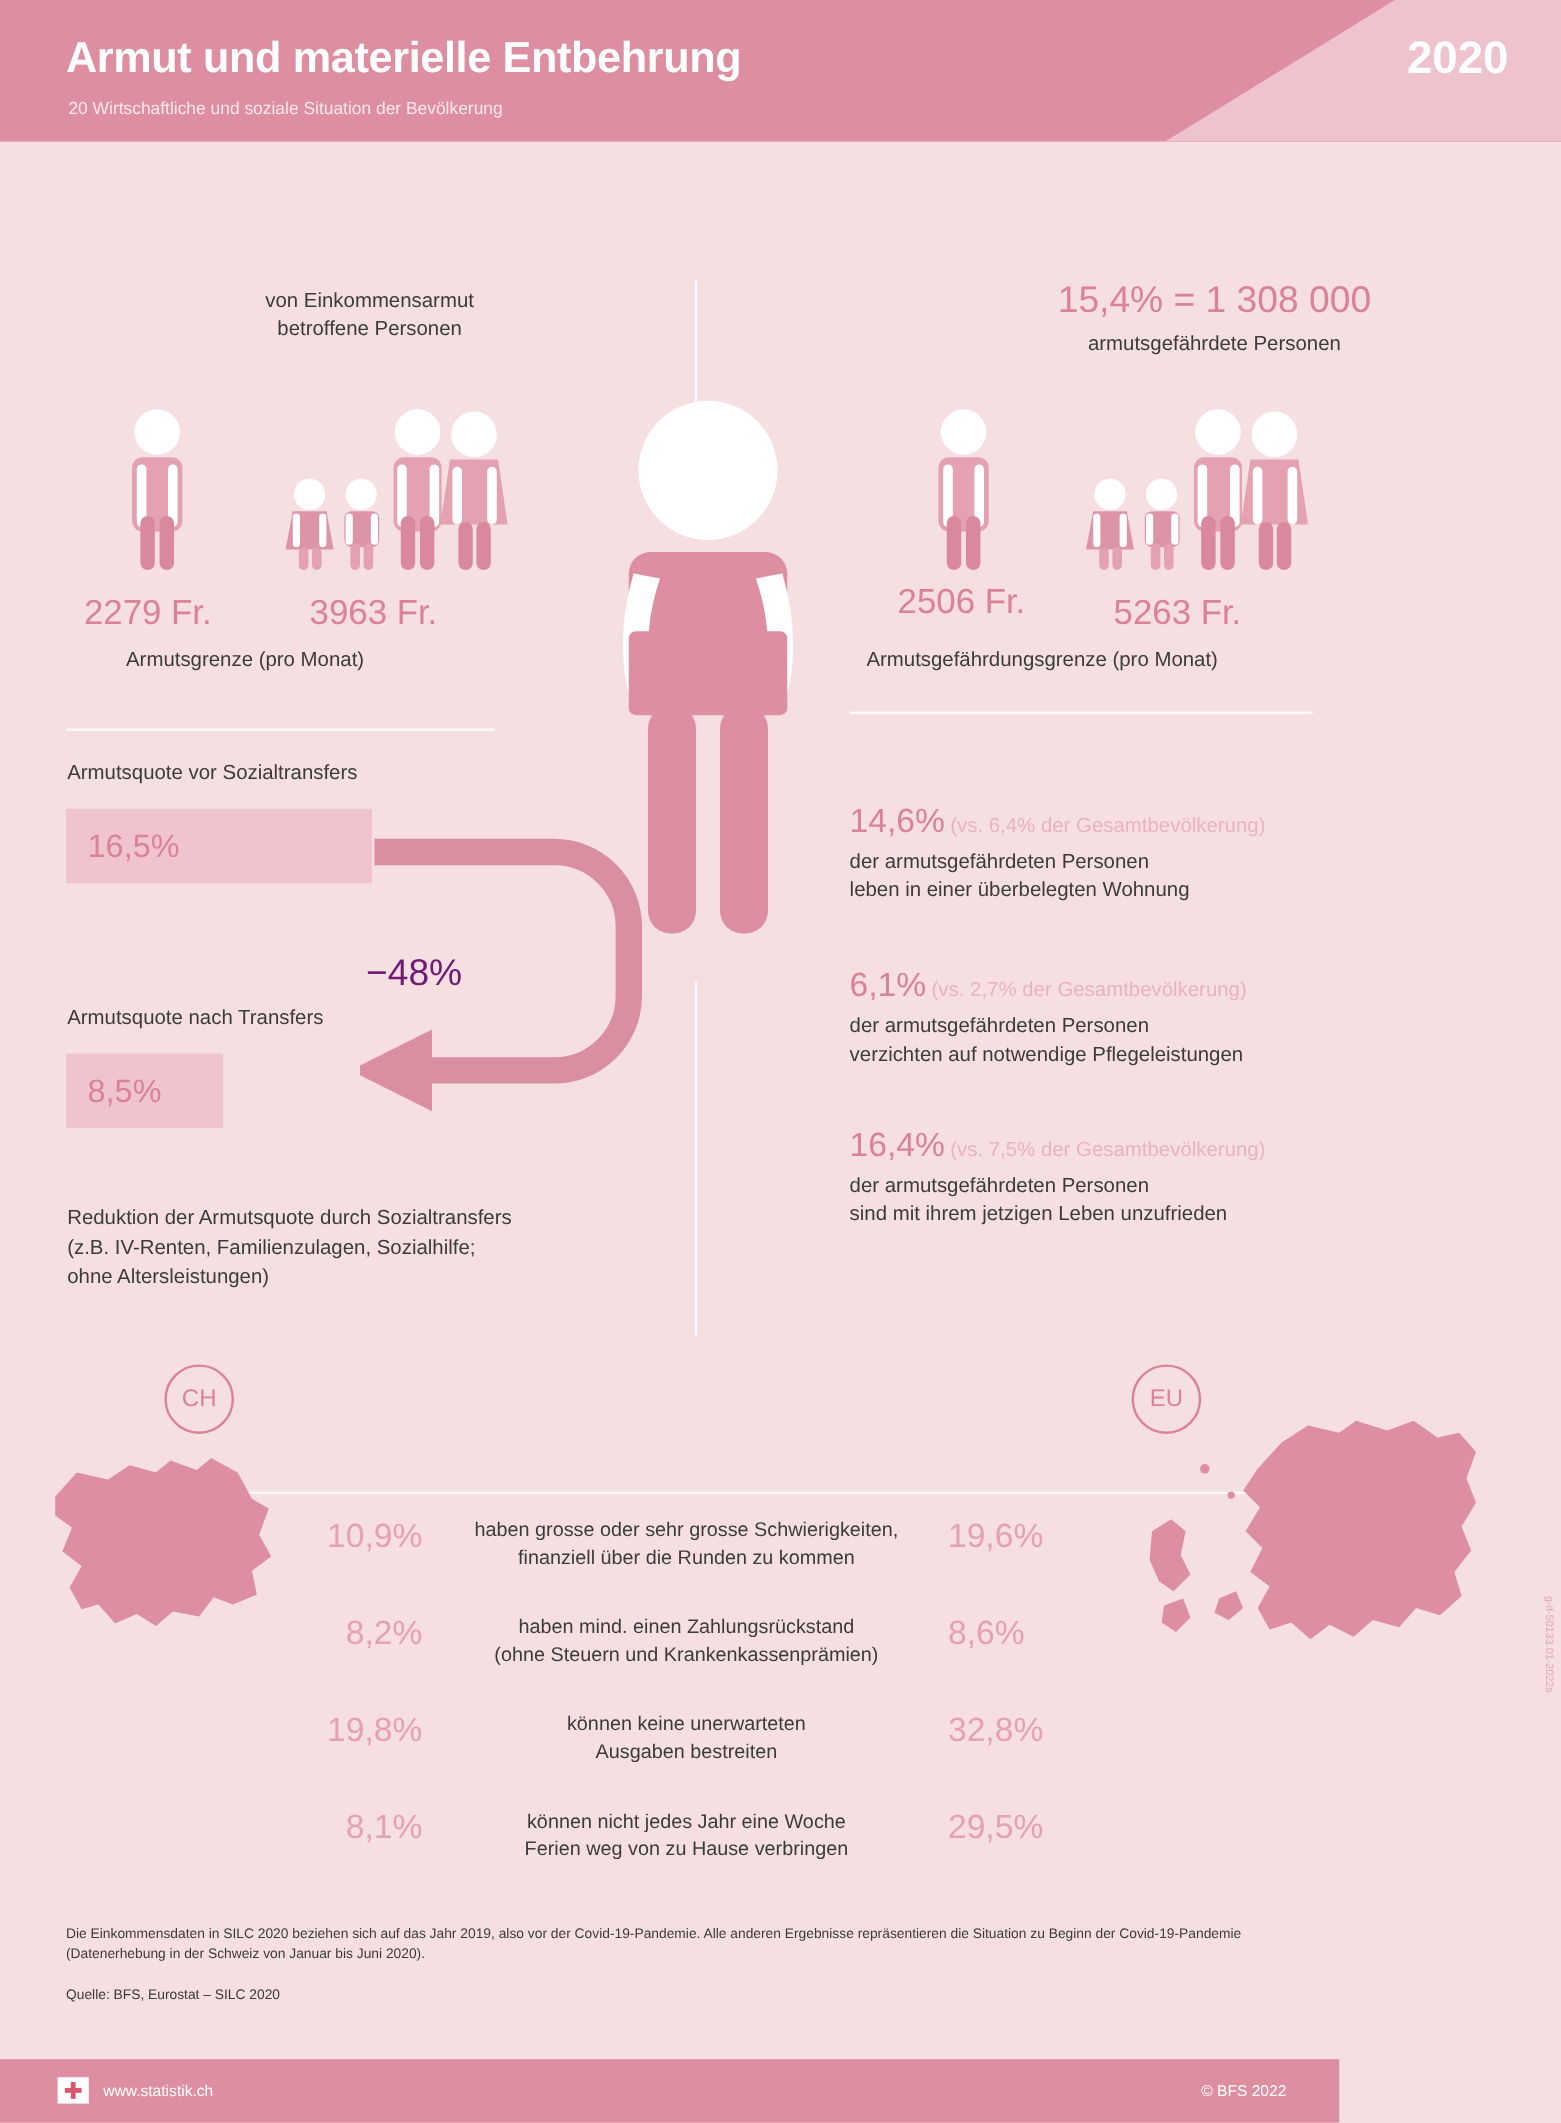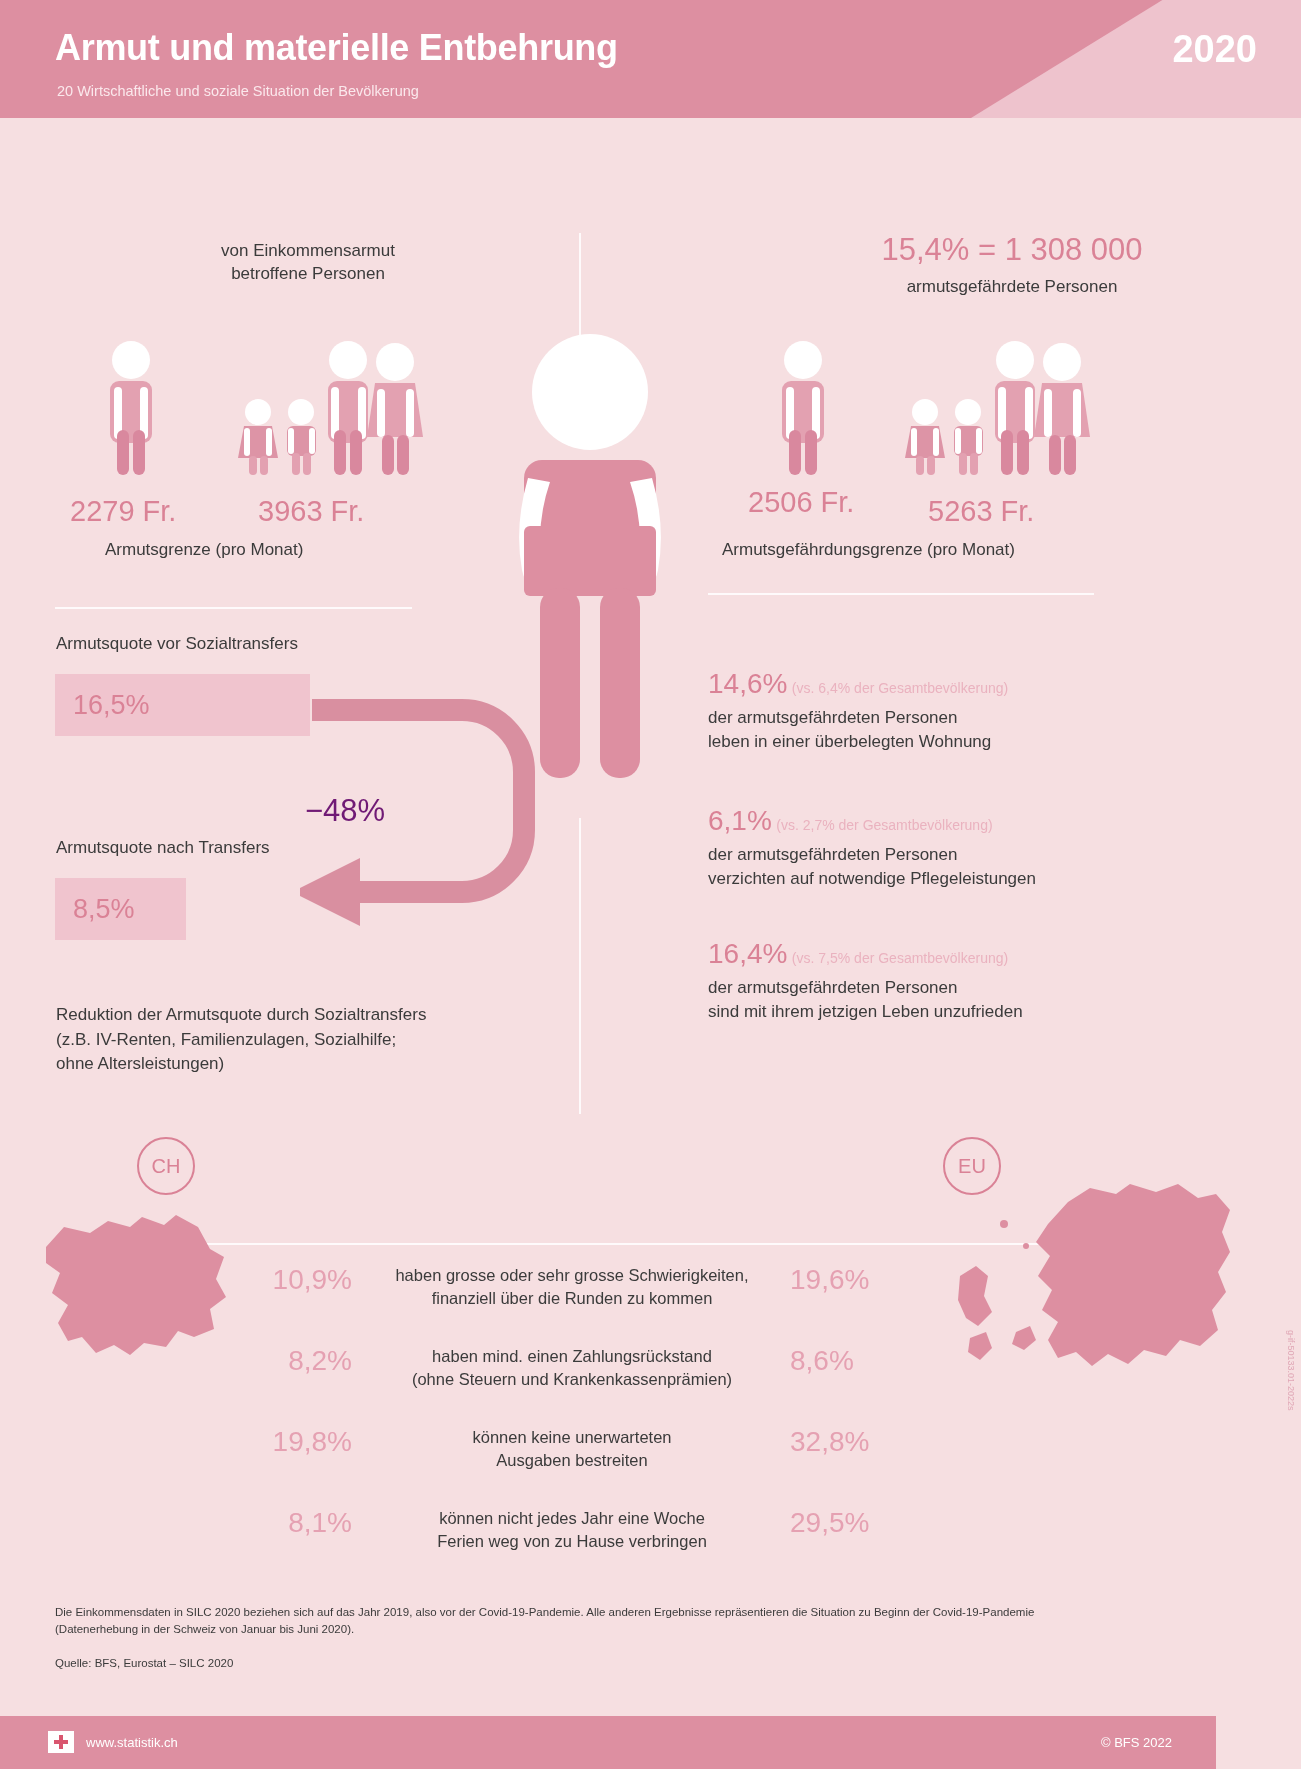--- a/index.html
+++ b/index.html
@@ -74,21 +74,21 @@
     position:absolute; font-size:31px; color:#701a75; white-space:nowrap;
   }
   .bar-footnote {
     position:absolute; font-size:17px; color:#3b3b3b; line-height:1.45;
   }
 
   
   .fact { position:absolute; width:430px; }
   .fact-line1 { white-space:nowrap; }
   .fact-pct { font-size:28px; color:#da8296; }
-  .fact-vs  { font-size:14px; color:#eab2bf;margin-top:35px; }
+  .fact-vs  { font-size:17px; color:#eab2bf;margin-top:35px; }
   .fact-body { margin-top:6px; font-size:17px; color:#3b3b3b; line-height:1.42; }
 
   
   .cmp-row { position:absolute; left:0; width:1301px; height:84px; }
   .cmp-ch {
     position:absolute; left:232px; width:120px; text-align:right;
     font-size:28px; color:#e5a1b2;
   }
   .cmp-txt {
     position:absolute; left:362px; width:420px; text-align:center;
@@ -109,21 +109,21 @@
     position:absolute; font-size:11.5px; color:#3b3b3b; line-height:1.5;
   }
   .sidecode {
     position:absolute; right:5px; top:1330px;
     font-size:9px; color:#e0a7b6;
     writing-mode:vertical-rl;
   }
 
   
   .footer {
-    position:absolute; left:0; bottom:0; width:1216px; height:53px;
+    position:absolute; left:0; bottom:0; width:1116px; height:53px;
     background:#dd8fa1;
   }
   .footer-flag {
     position:absolute; left:48px; top:15px; width:26px; height:22px;
     background:#ffffff;
   }
   .footer-flag .cross-v { position:absolute; left:11px; top:4px; width:4px; height:14px; background:#d9566f; }
   .footer-flag .cross-h { position:absolute; left:6px; top:9px; width:14px; height:4px; background:#d9566f; }
   .footer-url { position:absolute; left:86px; top:19px; font-size:13px; color:#ffffff; }
   .footer-cr  { position:absolute; right:44px; top:19px; font-size:13px; color:#ffffff; }

